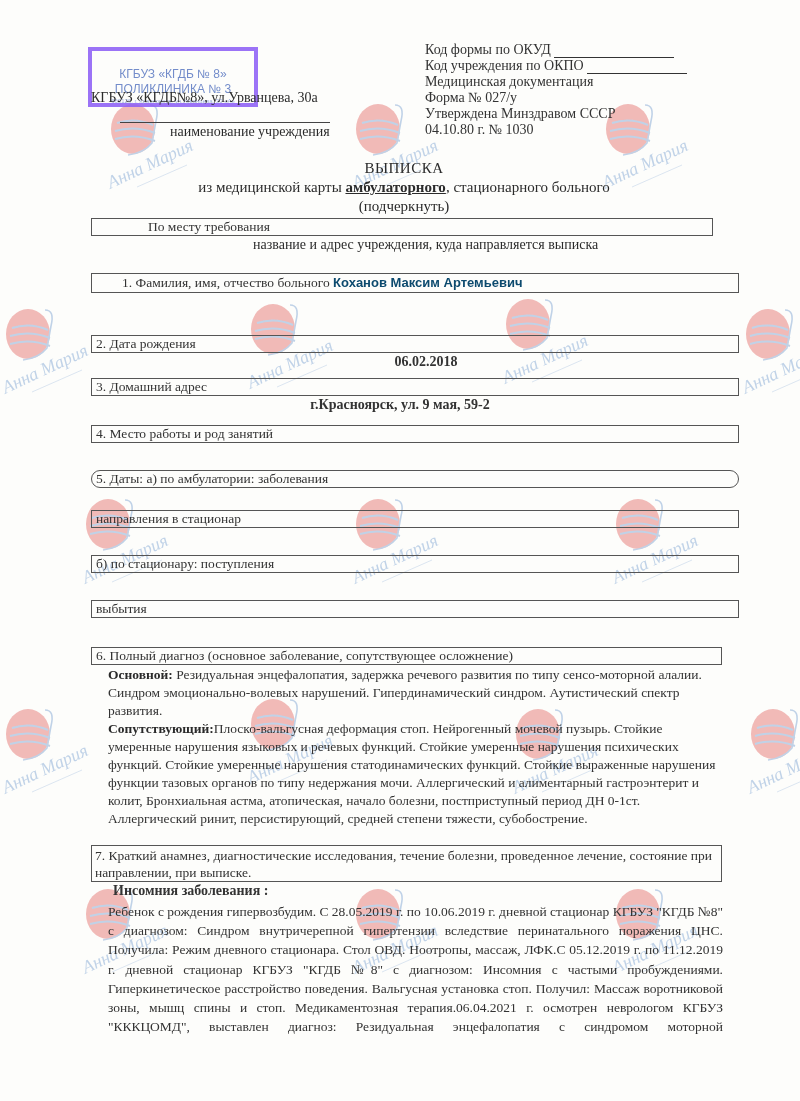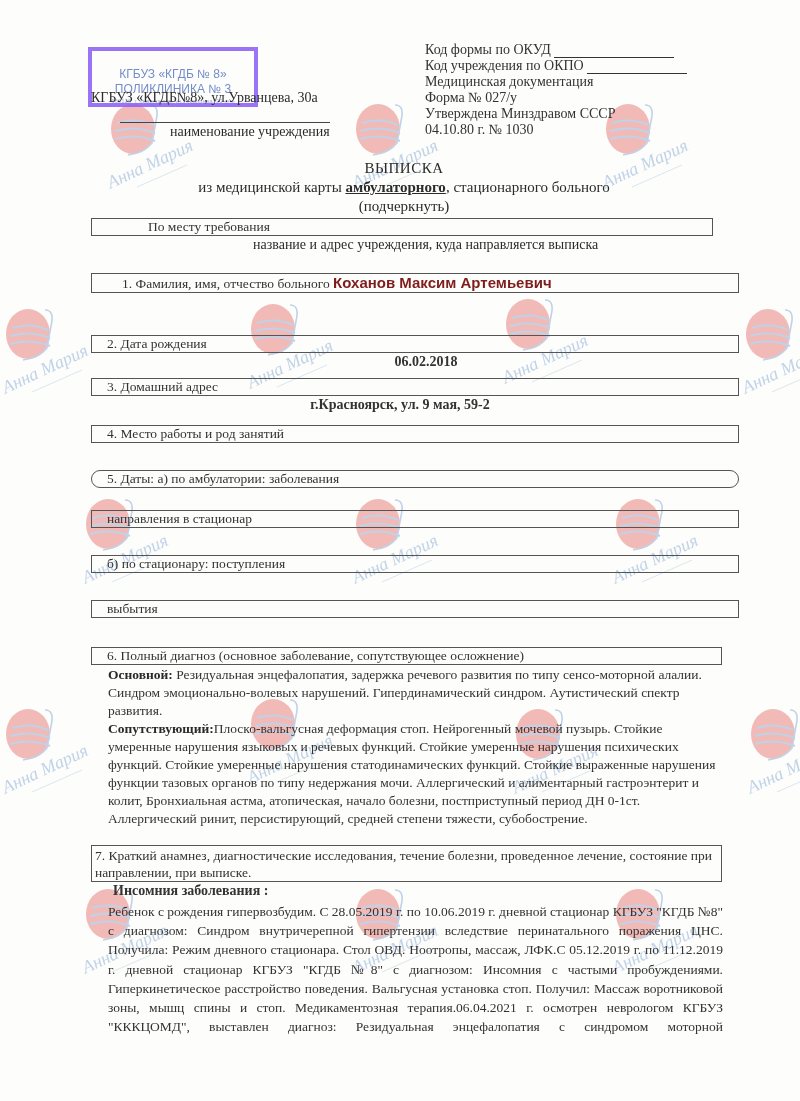--- a/index.html
+++ b/index.html
@@ -36,28 +36,28 @@
 
   .title { left: 4px; width: 800px; text-align: center; }
   .t1 { top: 160px; font-size: 15px; letter-spacing: 0.5px; }
   .t2 { top: 179px; font-size: 15px; }
   .t2 b { text-decoration: underline; }
   .t3 { top: 198px; font-size: 15px; }
 
   .box {
     position: absolute; left: 91px; width: 648px; height: 18px;
     border: 1px solid #555; box-sizing: border-box;
-    font-size: 13.5px; line-height: 16px; padding-left: 15px; color: #333;
+    font-size: 13.5px; line-height: 16px; padding-left: 4px; color: #333;
     background: transparent;
   }
   .dest-box { top: 218px; width: 622px; padding-left: 56px; }
   .dest-caption { left: 253px; top: 237px; font-size: 14px; }
 
   .name-box { top: 273px; height: 20px; padding-left: 30px; line-height: 18px; }
-  .name-box .val { font-family: "Liberation Sans", "DejaVu Sans", sans-serif; font-weight: bold; font-size: 15px; color: #7f1d1d; }
+  .name-box .val { font-family: "Liberation Sans", "DejaVu Sans", sans-serif; font-weight: bold; font-size: 13px; color: #0c4a6e; }
 
   .value-center { left: 0; width: 800px; text-align: center; font-weight: bold; font-size: 14px; color: #333; }
 
   .para {
     left: 108px; width: 615px; font-size: 13.5px; line-height: 18px; color: #333;
   }
   .para b { color: #2a2a2a; }
 
   .box7 {
     position: absolute; left: 91px; top: 845px; width: 631px; height: 37px;

